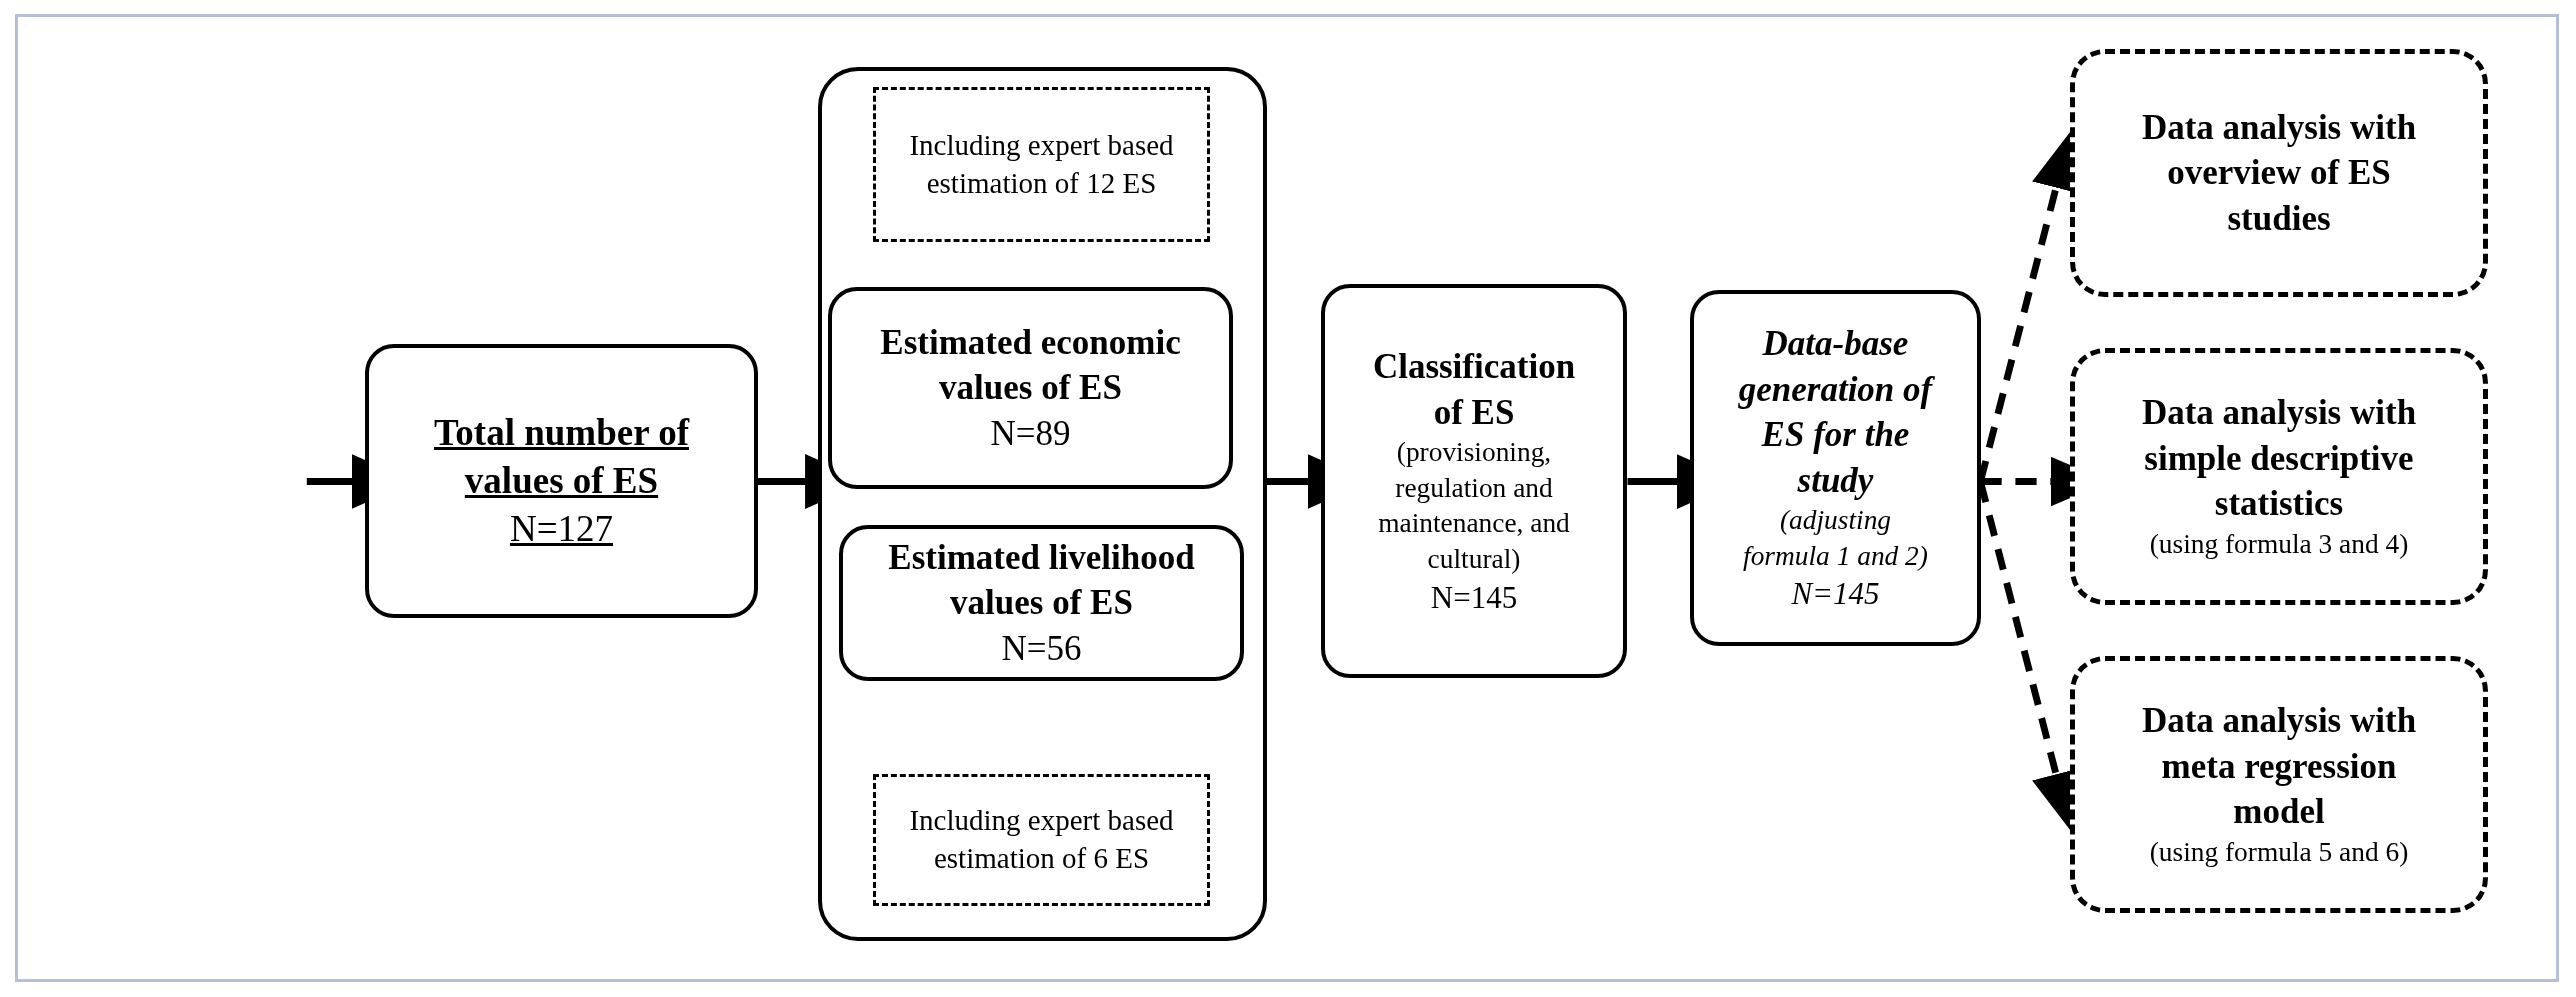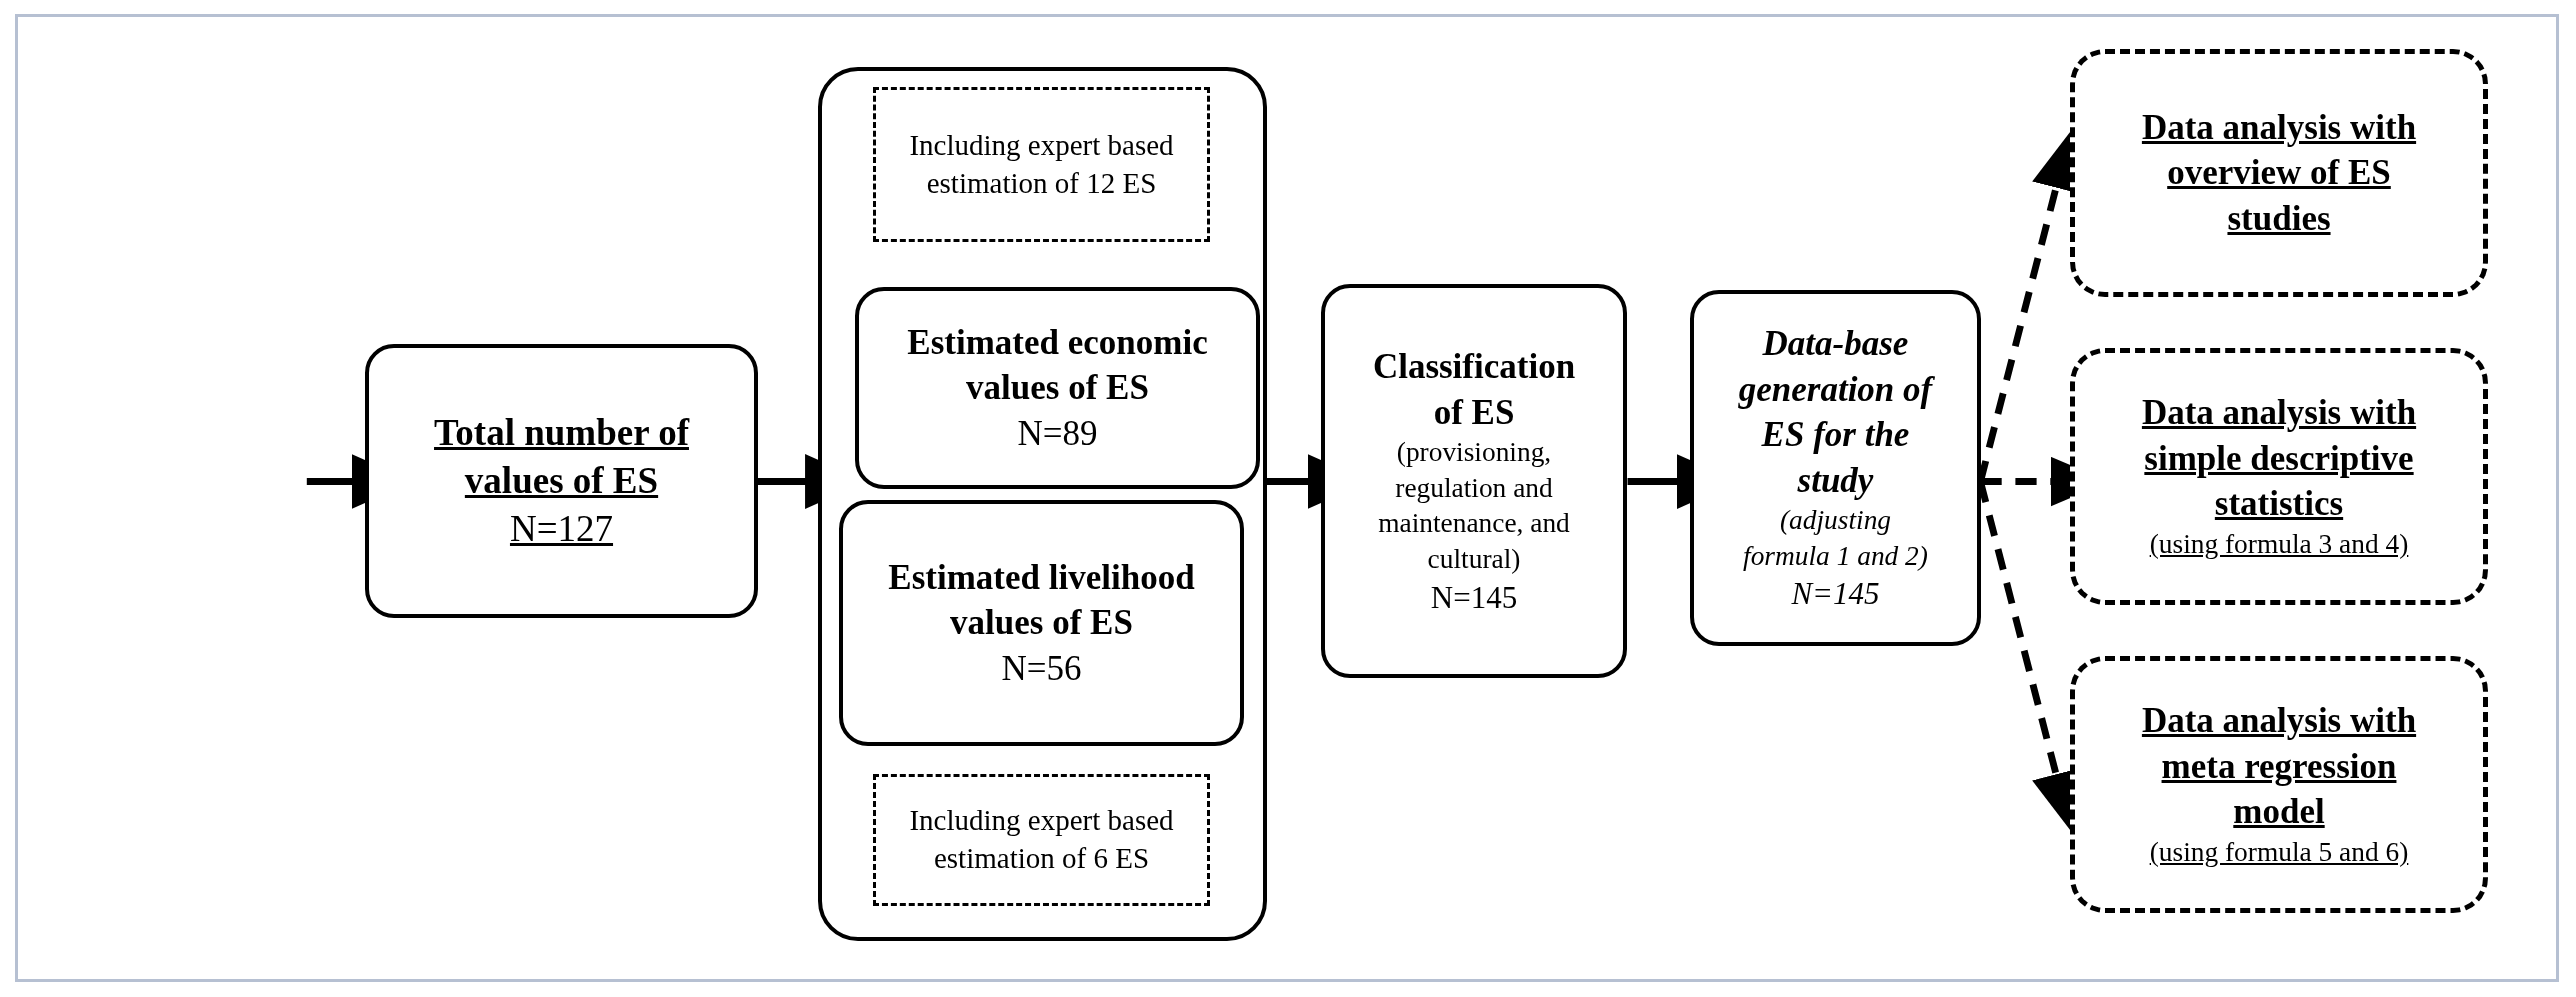--- a/index.html
+++ b/index.html
@@ -25,21 +25,21 @@
     box-sizing:border-box;
     background:#fff;
     display:flex;flex-direction:column;
     align-items:center;justify-content:center;
     text-align:center;
     line-height:1.30;
   }
   .solid{border:4.4px solid #000;border-radius:29px;}
   .group-shell{border:4.4px solid #000;border-radius:40px;background:#fff;}
   .dash-note{border:3.1px dashed #000;border-radius:0;background:#fff;}
-  .dash-out{border:5px dashed #000;border-radius:35px;background:#fff;text-decoration:underline;}
+  .dash-out{border:5px dashed #000;border-radius:35px;background:#fff;}
 
   .ttl{font-weight:bold;}
   .sub{font-weight:normal;}
   .nval{font-weight:normal;}
 
   .f-lg{font-size:37px;}
   .f-md{font-size:35px;}
   .f-sm{font-size:31px;}
   .f-xs{font-size:27.4px;}
   .f-note{font-size:29px;}
@@ -105,27 +105,27 @@
     <div class="nval f-lg">N=127</div>
   </div>
 
   <div class="group-shell" style="position:absolute;left:818px;top:67px;width:441px;height:866px;"></div>
 
   <div class="node dash-note" style="left:873px;top:87px;width:337px;height:155px;">
     <div class="sub f-note">Including expert based</div>
     <div class="sub f-note">estimation of 12 ES</div>
   </div>
 
-  <div class="node solid" style="left:855px;top:287px;width:405px;height:202px;">
+  <div class="node solid" style="left:828px;top:287px;width:405px;height:202px;">
     <div class="ttl f-md">Estimated economic</div>
     <div class="ttl f-md">values of ES</div>
     <div class="nval f-md">N=89</div>
   </div>
 
-  <div class="node solid" style="left:839px;top:500px;width:405px;height:246px;">
+  <div class="node solid" style="left:839px;top:525px;width:405px;height:156px;">
     <div class="ttl f-md">Estimated livelihood</div>
     <div class="ttl f-md">values of ES</div>
     <div class="nval f-md">N=56</div>
   </div>
 
   <div class="node dash-note" style="left:873px;top:774px;width:337px;height:132px;">
     <div class="sub f-note">Including expert based</div>
     <div class="sub f-note">estimation of 6 ES</div>
   </div>
 

